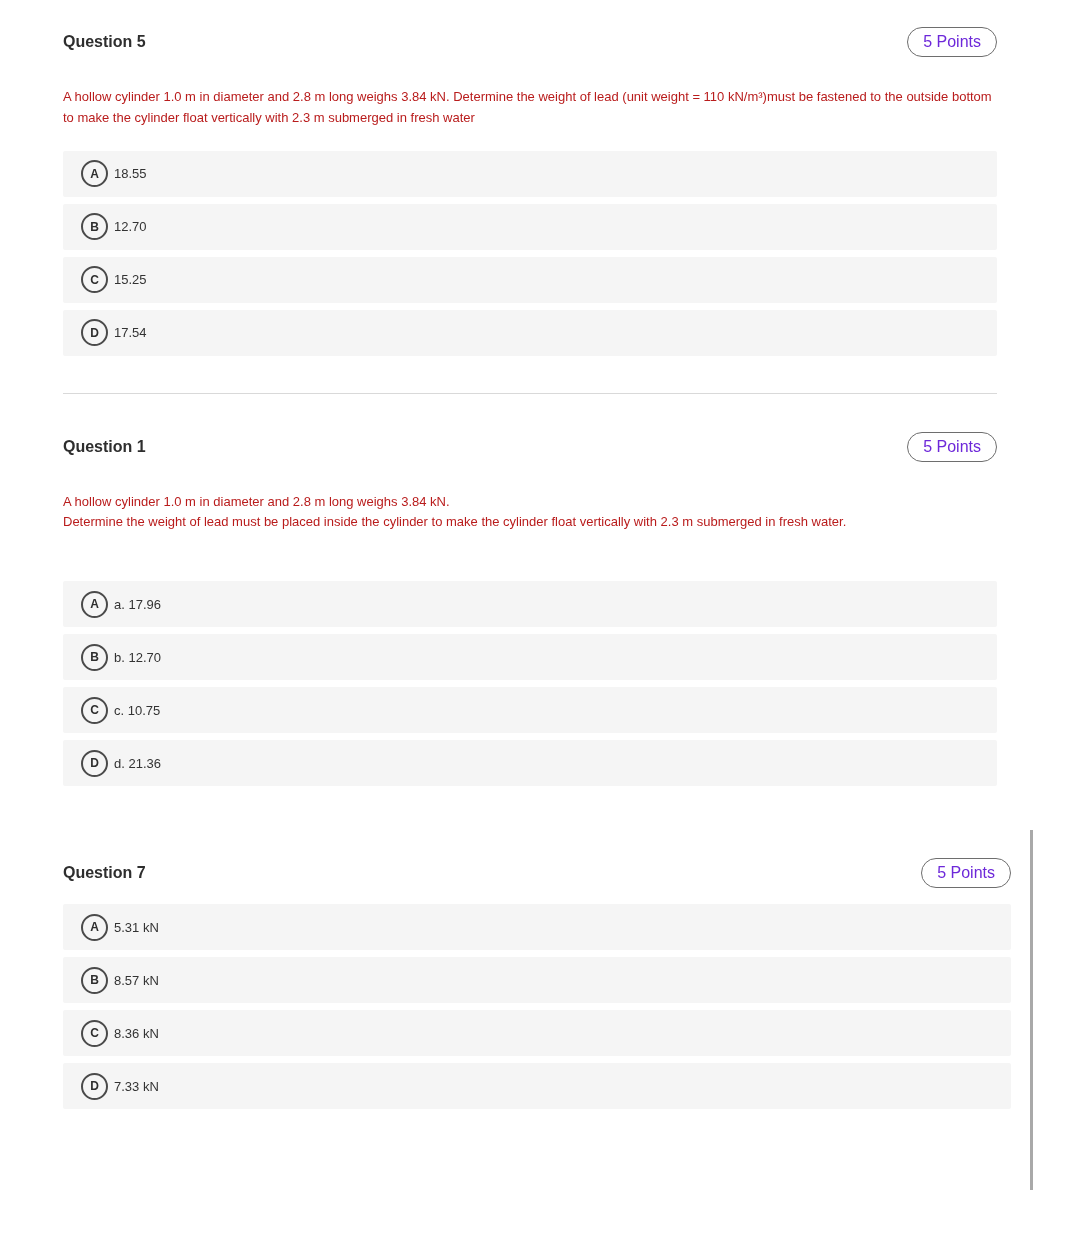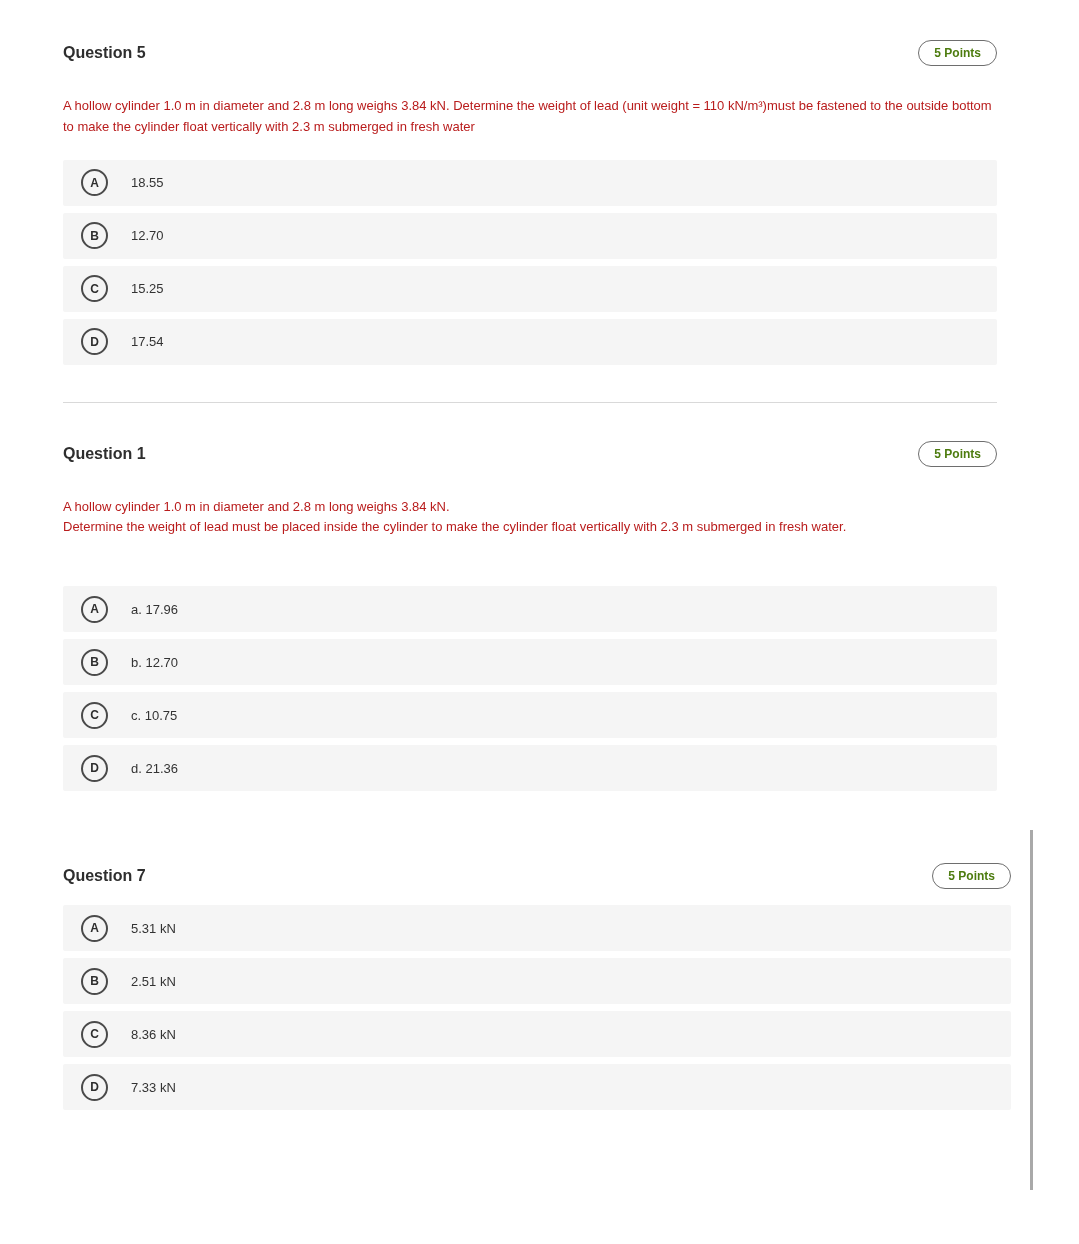--- a/index.html
+++ b/index.html
@@ -13,42 +13,42 @@
   .page {
     position: relative;
     width: 1079px;
     min-height: 1244px;
     background: #fff;
   }
   .section {
     width: 934px;
     margin-left: 63px;
   }
-  .q5 { padding-top: 40px; }
+  .q5 { padding-top: 27px; }
   .q6 { margin-top: 38px; }
   .q7 { margin-top: 72px; width: 948px; }
 
   .q-header {
     display: flex;
     justify-content: space-between;
     align-items: center;
   }
   .q-title {
     font-size: 16px;
     font-weight: bold;
     color: #2e2e2e;
     margin: 0;
   }
   .points-badge {
     border: 1px solid #6e6e6e;
     border-radius: 16px;
     padding: 5px 15px;
-    font-size: 12px;
-    font-weight: 700;
-    color: #4d7c0f;
+    font-size: 16px;
+    font-weight: 400;
+    color: #6d28d9;
     background: #fff;
     white-space: nowrap;
   }
   .q-body {
     font-size: 13px;
     line-height: 1.6;
     color: #b91c1c;
     white-space: pre-line;
     margin: 30px 0 0 0;
   }
@@ -73,21 +73,21 @@
     border-radius: 50%;
     display: flex;
     align-items: center;
     justify-content: center;
     font-weight: bold;
     font-size: 12px;
     color: #2e2e2e;
     flex-shrink: 0;
   }
   .opt-text {
-    margin-left: 23px;
+    margin-left: 6px;
     font-size: 13px;
     color: #333;
   }
   .divider {
     border: none;
     border-top: 1px solid #d9d9d9;
     width: 934px;
     margin: 37px 0 0 63px;
   }
   .scrollbar-thumb {
@@ -164,21 +164,21 @@
       <h2 class="q-title">Question 7</h2>
       <div class="points-badge">5 Points</div>
     </div>
     <div class="options">
       <div class="option">
         <span class="opt-circle">A</span>
         <span class="opt-text">5.31 kN</span>
       </div>
       <div class="option">
         <span class="opt-circle">B</span>
-        <span class="opt-text">2.51 kN</span>
+        <span class="opt-text">8.57 kN</span>
       </div>
       <div class="option">
         <span class="opt-circle">C</span>
         <span class="opt-text">8.36 kN</span>
       </div>
       <div class="option">
         <span class="opt-circle">D</span>
         <span class="opt-text">7.33 kN</span>
       </div>
     </div>

